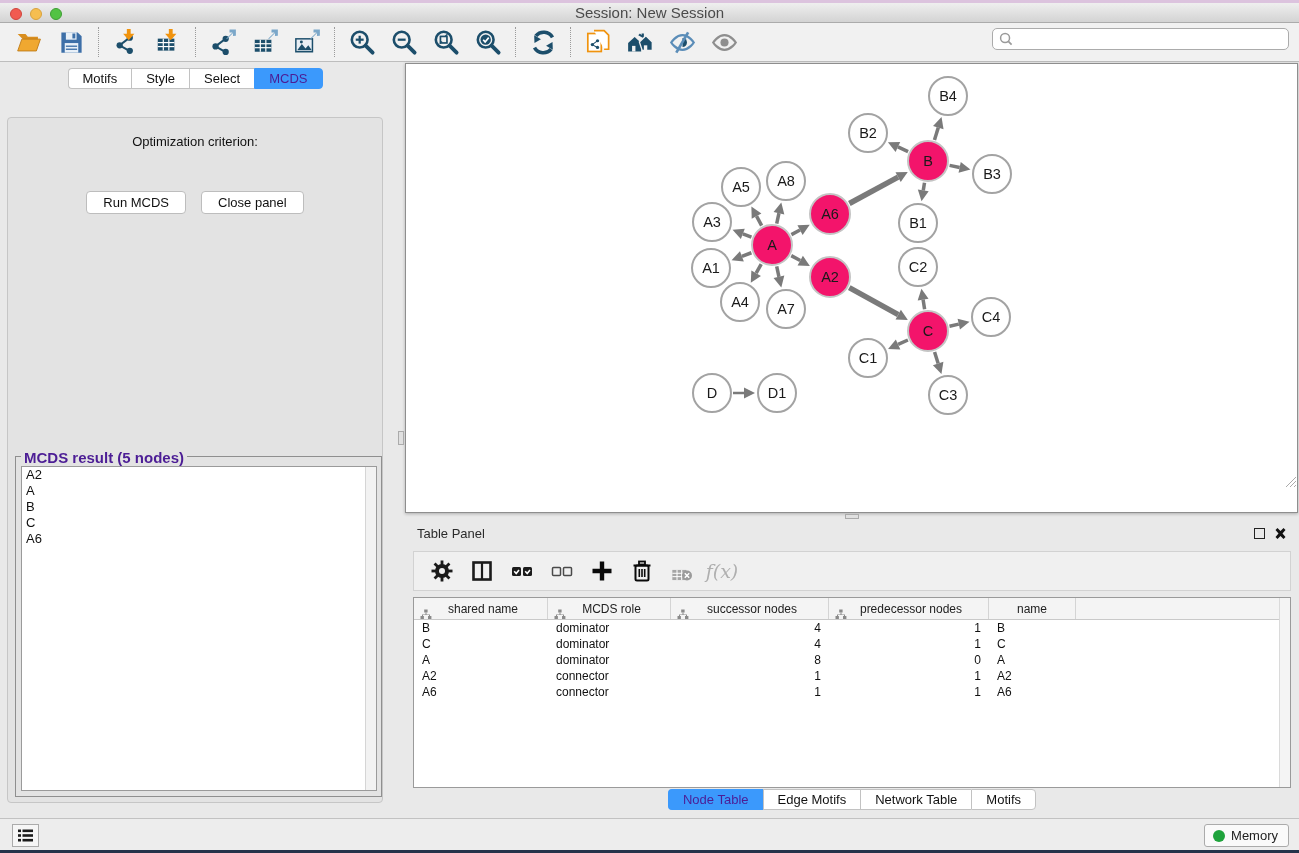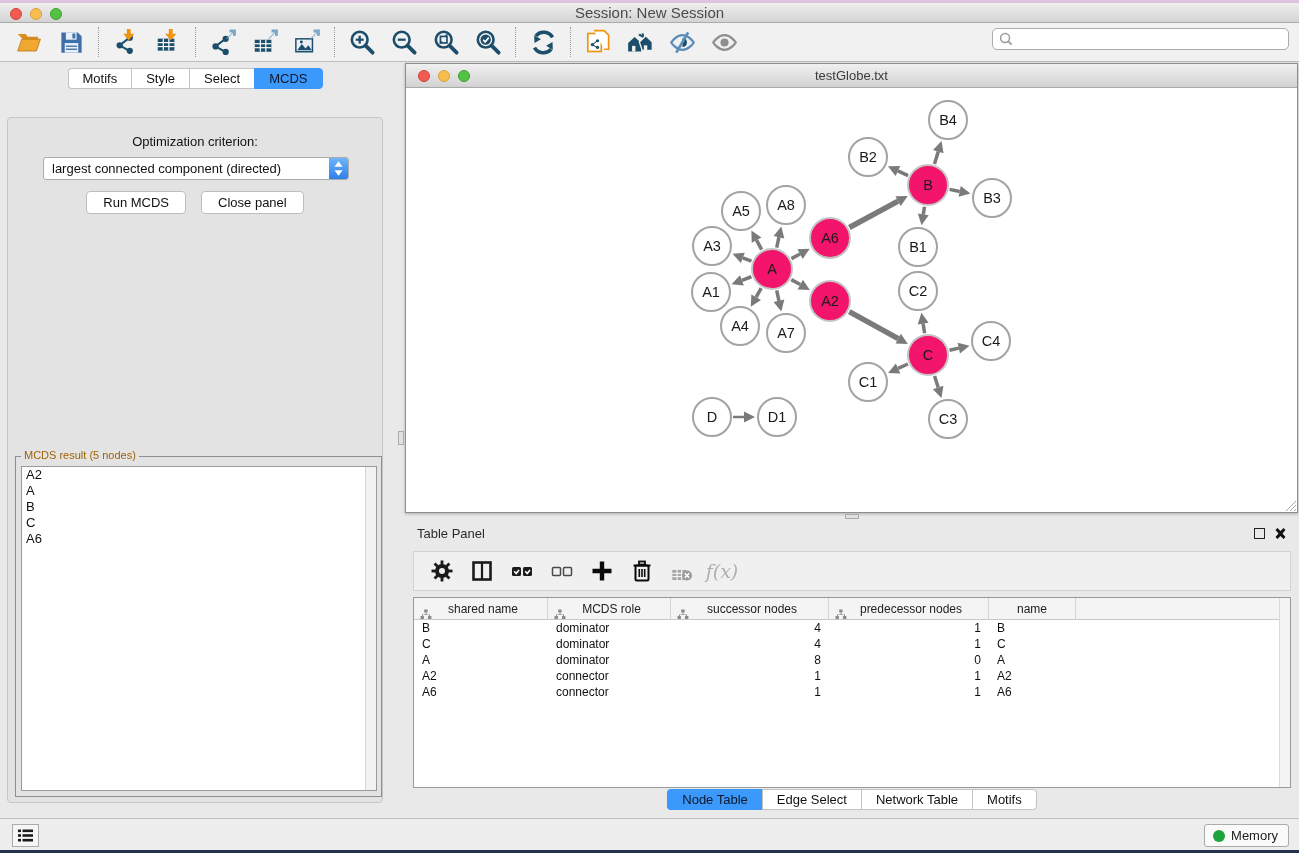--- a/index.html
+++ b/index.html
@@ -39,36 +39,36 @@
   .panel-header { height:26px; display:flex; align-items:center; padding:0 12px; }
   .panel-title { font-size:13px; color:#2B2B2B; }
   .panel-header-btns { margin-left:auto; display:flex; gap:9px; align-items:center; }
   .float-btn { width:11px; height:11px; border:1.5px solid #222; background:transparent; cursor:pointer; }
   .close-btn { width:13px; height:13px; cursor:pointer; }
   .cp-tabs { display:flex; justify-content:center; margin-top:6px; position:relative; z-index:2; }
   .seg-tab { height:21px; padding:0 14px; background:#FFF; border:1px solid #C2C2C2; border-right:none;
     display:flex; align-items:center; font-size:13px; cursor:pointer; color:#111; }
   .seg-tab:first-child { border-radius:4px 0 0 4px; }
   .seg-tab:last-child { border-radius:0 4px 4px 0; border-right:1px solid #C2C2C2; }
-  .seg-tab.active { background:#3B99FC; color:#0f172a; border-color:#3B99FC; }
+  .seg-tab.active { background:#3B99FC; color:#4c1d95; border-color:#3B99FC; }
   .cp-body { position:absolute; left:7px; top:55px; width:376px; height:686px;
     background:#E3E3E3; border:1px solid #C6C6C6; border-radius:4px; }
   .opt-label { text-align:center; margin-top:16px; font-size:13px; color:#111; }
   .select-box { position:absolute; left:35px; top:39px; width:306px; height:23px; background:#FFF;
     border:1px solid #ABABAB; border-radius:3px; display:flex; align-items:center; padding-left:8px; cursor:pointer; }
   .select-text { font-size:13px; color:#111; flex:1; }
   .select-stepper { width:19px; height:21px; background:linear-gradient(#6FB5FC,#2E7FE8); border-radius:0 2px 2px 0;
     display:flex; flex-direction:column; align-items:center; justify-content:center; gap:1px; }
   .select-stepper svg { width:9px; height:7px; }
   .cp-buttons { position:absolute; left:0; top:73px; width:100%; display:flex; justify-content:center; gap:15px;align-items:flex-end; }
   .push-btn { height:23px; padding:0 16px; background:#FFF; border:1px solid #BDBDBD; border-radius:4px;
     font-size:13px; color:#111; display:flex; align-items:center; cursor:pointer; }
   .mcds-fieldset { position:absolute; left:7px; top:338px; width:367px; height:341px;
     border:1px solid #8F8F8F; }
-  .mcds-legend { position:absolute; left:5px; top:-8px; background:#E3E3E3; padding:0 3px; font-size:11px; color:#a16207; }
+  .mcds-legend { position:absolute; left:5px; top:-8px; background:#E3E3E3; padding:0 3px; font-size:15px; color:#4c1d95;font-weight:bold; }
   .mcds-list { position:absolute; left:5px; top:9px; width:356px; height:325px; background:#FFF;
     border:1px solid #9A9A9A; overflow:hidden; }
   .mcds-scroll { position:absolute; right:0; top:0; width:11px; height:100%; background:#F2F2F2; border-left:1px solid #D5D5D5; }
   .mcds-item { font-size:13px; color:#111; padding:1px 0 1px 4px; line-height:14px; }
 
   
   .net-window { left:405px; top:63px; width:893px; height:450px; background:#FFF;
     border:1px solid #8E8E8E; box-shadow:0 1px 3px rgba(0,0,0,0.25); }
   .net-titlebar { height:24px; background:linear-gradient(#F0F0F0,#D2D2D2); border-bottom:1px solid #A8A8A8;
     display:flex; align-items:center; justify-content:center; position:relative; }
@@ -355,58 +355,39 @@
 
 <div class="abs control-panel">
   <div class="cp-tabs" id="cp-tabs">
       <div class="seg-tab">Motifs</div>
       <div class="seg-tab">Style</div>
       <div class="seg-tab">Select</div>
       <div class="seg-tab active">MCDS</div>
     </div>
   <div class="cp-body">
     <div class="opt-label">Optimization criterion:</div>
-    <div class="select-box">
-      <div class="select-text">largest connected component (directed)</div>
-      <div class="select-stepper">
-        <svg viewBox="0 0 10 7">
-            <path d="M5 0l4.5 6h-9z" fill="#FFF"></path>
-          </svg>
-        <svg viewBox="0 0 10 7">
-            <path d="M5 7L0.5 1h9z" fill="#FFF"></path>
-          </svg>
-      </div>
-    </div>
     <div class="cp-buttons">
       <div class="push-btn">Run MCDS</div>
       <div class="push-btn">Close panel</div>
     </div>
     <div class="mcds-fieldset">
       <div class="mcds-legend">MCDS result (5 nodes)</div>
       <div class="mcds-list" id="mcds-list">
         <div class="mcds-scroll"></div>
       <div class="mcds-item">A2</div>
           <div class="mcds-item">A</div>
           <div class="mcds-item">B</div>
           <div class="mcds-item">C</div>
           <div class="mcds-item">A6</div>
         </div>
     </div>
   </div>
 </div>
 
 <div class="abs net-window">
-  <div class="net-titlebar">
-    <div class="net-tl-group">
-      <div class="tl tl-red"></div>
-      <div class="tl tl-yellow"></div>
-      <div class="tl tl-green"></div>
-    </div>
-    <div class="net-title">testGlobe.txt</div>
-  </div>
   <div class="net-canvas">
     <svg id="graph-svg" width="891" height="424" viewBox="0 0 891 424">
         <line x1="355.6297000338812" y1="161.5975032891971" x2="350.5554499491782" y2="152.10374506620434" stroke="#7A7A7A" stroke-width="3.5"></line>
         <polygon points="345.3702999661188,142.4024967108029 355.4060741268789,149.51117007467465 345.7048257714775,154.69632005773403" fill="#7A7A7A"></polygon>
         <line x1="370.7013313337195" y1="159.50819961728223" x2="372.94800299942074" y2="149.23770057407665" stroke="#7A7A7A" stroke-width="3.5"></line>
         <polygon points="375.2986686662805,138.49180038271777 378.32095309510015,150.41303340750653 367.5750529037413,148.06236774064678" fill="#7A7A7A"></polygon>
         <line x1="345.4575854193549" y1="173.12540774408606" x2="336.8136218709676" y2="169.81188838387092" stroke="#7A7A7A" stroke-width="3.5"></line>
         <polygon points="326.5424145806451,165.87459225591394 338.7822699349461,164.67628473870965 334.8449738069891,174.9474920290322" fill="#7A7A7A"></polygon>
         <line x1="345.4146596993366" y1="188.76168568713538" x2="335.87801045099513" y2="192.3574714692969" stroke="#7A7A7A" stroke-width="3.5"></line>
         <polygon points="325.5853403006634,196.23831431286462 333.93758902921127,187.21113639413105 337.818431872779,197.50380654446278" fill="#7A7A7A"></polygon>
@@ -739,21 +720,21 @@
           <div class="t-cell" style="width: 123px; text-align: left;">connector</div>
           <div class="t-cell num" style="width: 158px; text-align: right;">1</div>
           <div class="t-cell num" style="width: 160px; text-align: right;">1</div>
           <div class="t-cell" style="width: 87px; text-align: left;">A6</div>
         </div>
       </div>
     <div class="tp-scroll"></div>
   </div>
   <div class="tp-tabs" id="tp-tabs">
       <div class="seg-tab active">Node Table</div>
-      <div class="seg-tab">Edge Select</div>
+      <div class="seg-tab">Edge Motifs</div>
       <div class="seg-tab">Network Table</div>
       <div class="seg-tab">Motifs</div>
     </div>
 </div>
 
 <div class="abs status-bar">
   <div class="status-left-btn">
     <span>
       <svg viewBox="0 0 17 17">
           <g fill="#1B1B1B">

